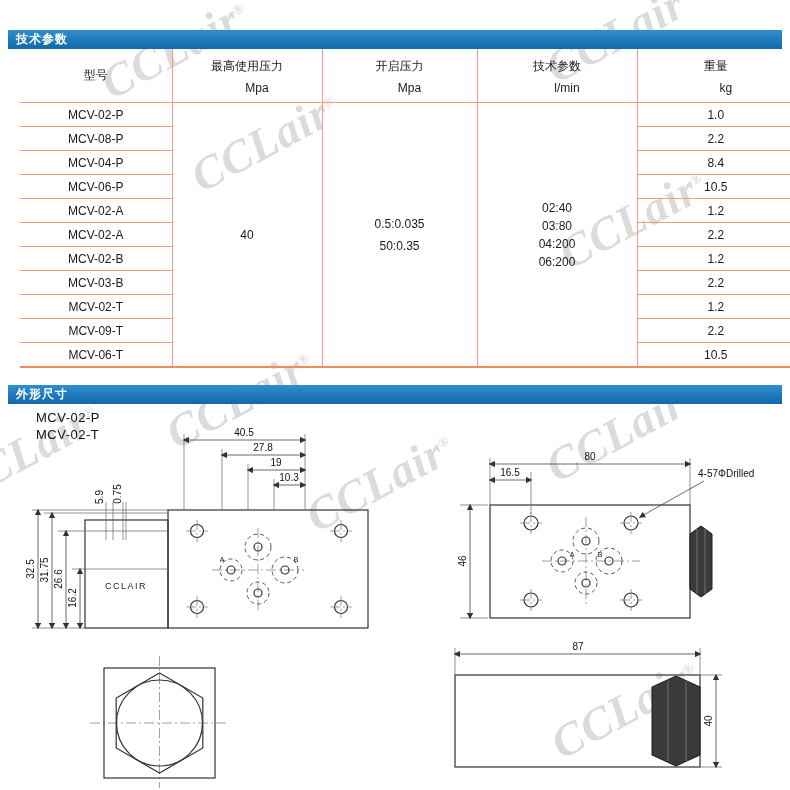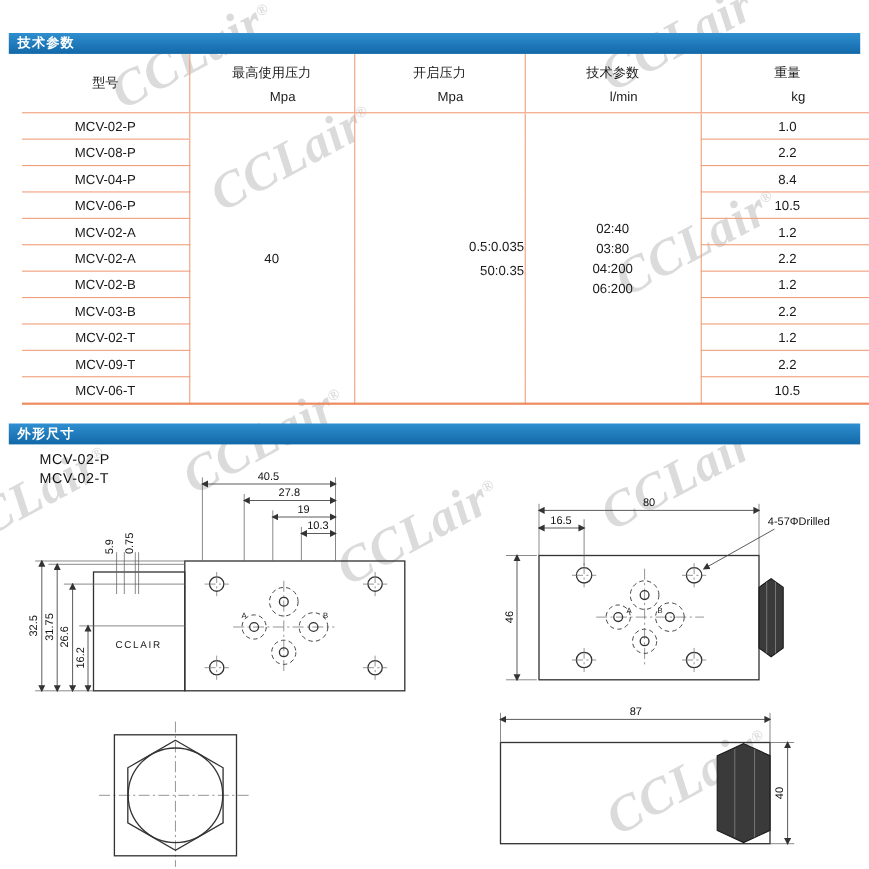--- a/index.html
+++ b/index.html
@@ -28,21 +28,21 @@
     font-weight:normal;font-size:12px;color:#1a1a1a;text-align:center;
     padding:0;background:transparent;
   }
   table.params thead th{height:53px;border-bottom:1px solid #f19e7c;vertical-align:middle;}
   .vline{border-left:1px solid #f19e7c;}
   td.rowcell{height:23px;border-bottom:1px solid #f19e7c;}
   td.merged{vertical-align:middle;}
   .h-title{line-height:24px;}
   .h-unit{line-height:20px;padding-left:20px;}
   .flow-line{line-height:18px;}
-  .op-line{line-height:22px;text-align:right;}
+  .op-line{line-height:22px;}
 
   
   #drawing-svg{position:absolute;left:0;top:403px;width:790px;height:387px;z-index:1;}
   .oline{fill:none;stroke:#333;stroke-width:1.2;}
   .thin{fill:none;stroke:#666;stroke-width:0.7;}
   .dim{fill:none;stroke:#444;stroke-width:0.8;}
   .cl{fill:none;stroke:#777;stroke-width:0.7;stroke-dasharray:10 3 2 3;}
   .dash{fill:none;stroke:#444;stroke-width:0.9;stroke-dasharray:4 3;}
   .hexdark{fill:#3a3a3a;stroke:#1a1a1a;stroke-width:1;}
   .facet{fill:none;stroke:#8a8a8a;stroke-width:0.7;}

